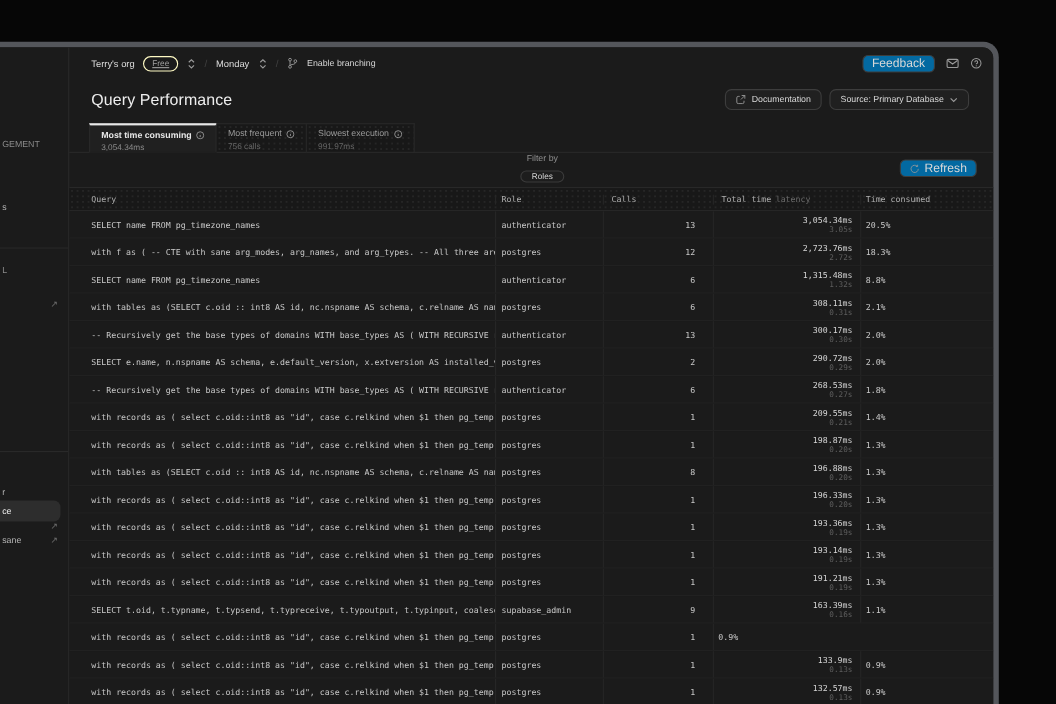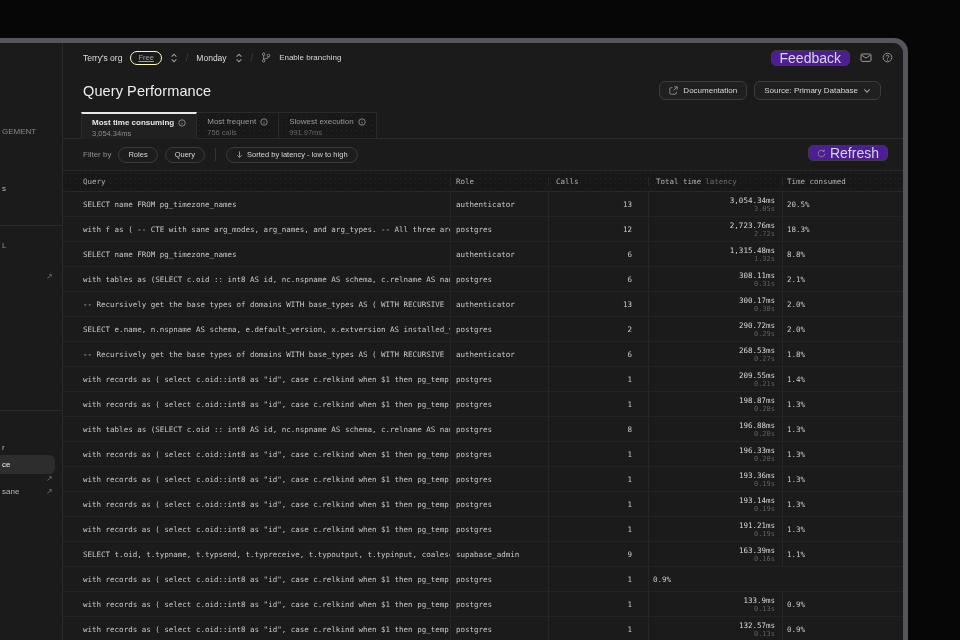--- a/index.html
+++ b/index.html
@@ -29,21 +29,21 @@
 
   
   .topbar { position:absolute; left:0; top:0; width:100%; height:29px;
             display:flex; align-items:center; padding-left:20px; gap:8px;
             font-size:8.5px; color:#dedede; }
   .pill { border:1px solid #fef9c3; border-radius:999px; padding:1.5px 7px;
           font-size:7.5px; color:#a0a0a0; background:transparent;text-decoration:underline; }
   .slash { color:#414141; font-size:9px; }
   .tb-right { position:absolute; right:10px; top:0; height:29px; display:flex; align-items:center; gap:10px; }
   .btn { display:inline-flex; align-items:center; gap:4px; border:1px solid #3d3d3d; border-radius:5px;
-         background:#4c1d95; color:#d8d8d8; font-size:14px; padding:0 8px; height:16px; }
+         background:#0369a1; color:#d8d8d8; font-size:11px; padding:0 8px; height:16px; }
   .icon { display:inline-flex; color:#9a9a9a; }
 
   
   .pagehead { position:absolute; left:0; top:29px; width:100%; height:38px; }
   .page-title { position:absolute; left:20px; top:11px; font-size:14.5px; color:#ededed; letter-spacing:.1px; }
   .ph-right { position:absolute; right:22px; top:9px; display:flex; gap:7px;padding-left:20px; }
   .btn-md { display:inline-flex; align-items:center; gap:5px; border:1px solid #3d3d3d; border-radius:6px;
             background:#202020; color:#d8d8d8; font-size:8px; padding:0 9px; height:19px; }
 
   
@@ -57,21 +57,21 @@
   .tab.active .t-label { color:#e6e6e6; font-weight:bold; }
   .tab.active .t-sub { color:#8b8b8b; }
   .dots { background-color:#181818;
           background-image:radial-gradient(circle, #262626 .8px, transparent .9px);
           background-size:5px 5px; }
   .tab.inactive .t-label { color:#9a9a9a; }
   .tab.inactive .t-sub { color:#676767; }
 
   
   .filterbar { position:absolute; left:0; top:96px; width:100%; height:31px;
-               display:flex; align-items:center; padding-left:20px; gap:7px; }
+               display:flex; align-items:center; padding-left:20px; gap:7px;flex-direction:column; }
   .f-label { font-size:8px; color:#8f8f8f; }
   .chip { display:inline-flex; align-items:center; gap:4px; border:1px solid #3b3b3b; border-radius:999px;
           background:#1d1d1d; color:#d6d6d6; font-size:7.5px; height:16px; padding:0 9px; }
   .vsep { width:1px; height:13px; background:#333; margin:0 3px; }
   .refresh-btn { position:absolute; right:15px; top:6px; }
 
   
   .thead { position:absolute; left:0; top:127px; width:100%; height:22px; display:flex; align-items:center;
            border-top:1px solid #282828; border-bottom:1px solid #282828;
            font-family:"DejaVu Sans Mono", monospace; font-size:7.5px; color:#b0b0b0; }

